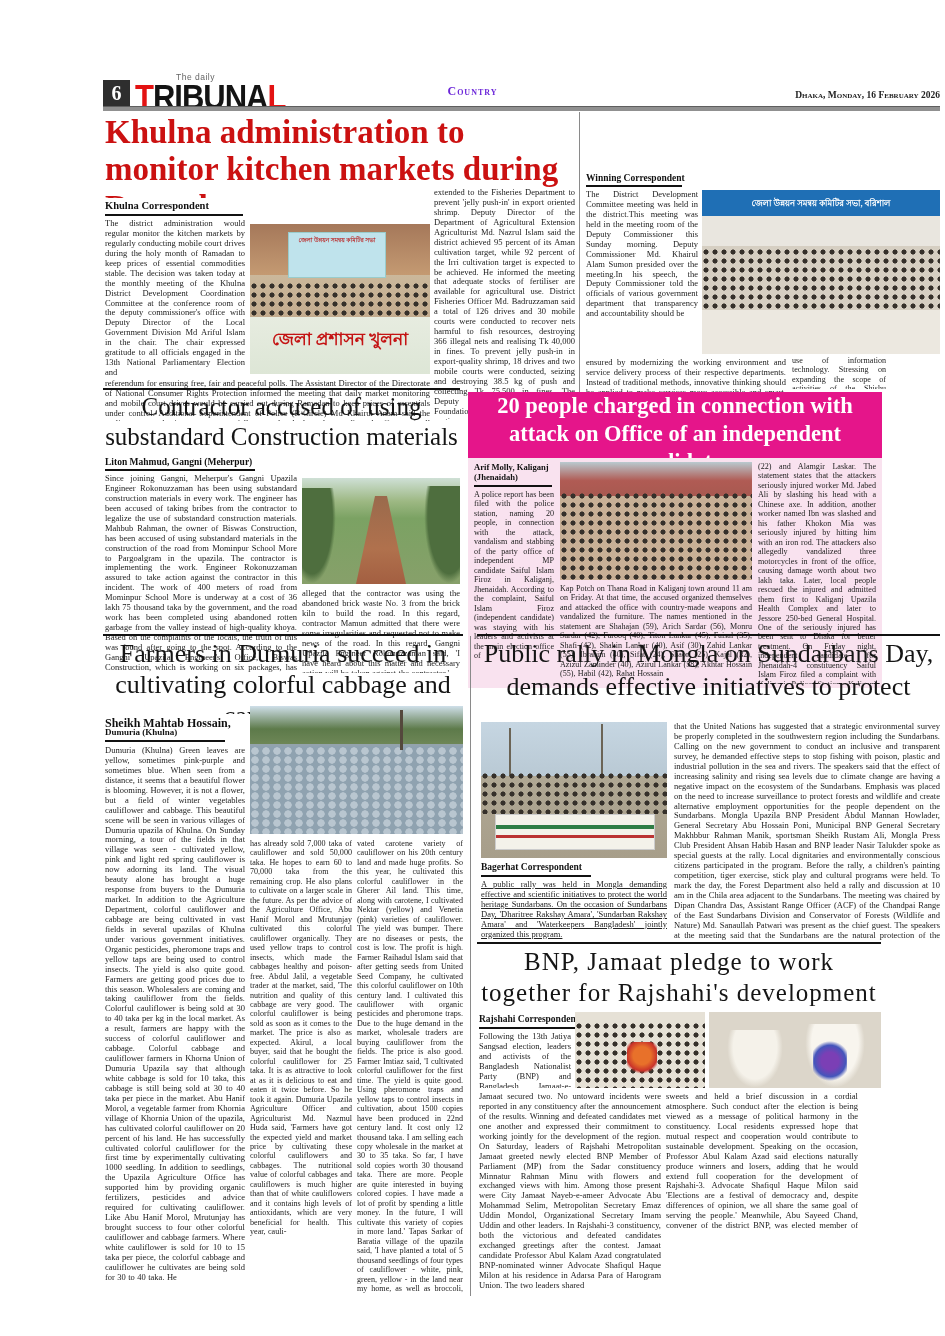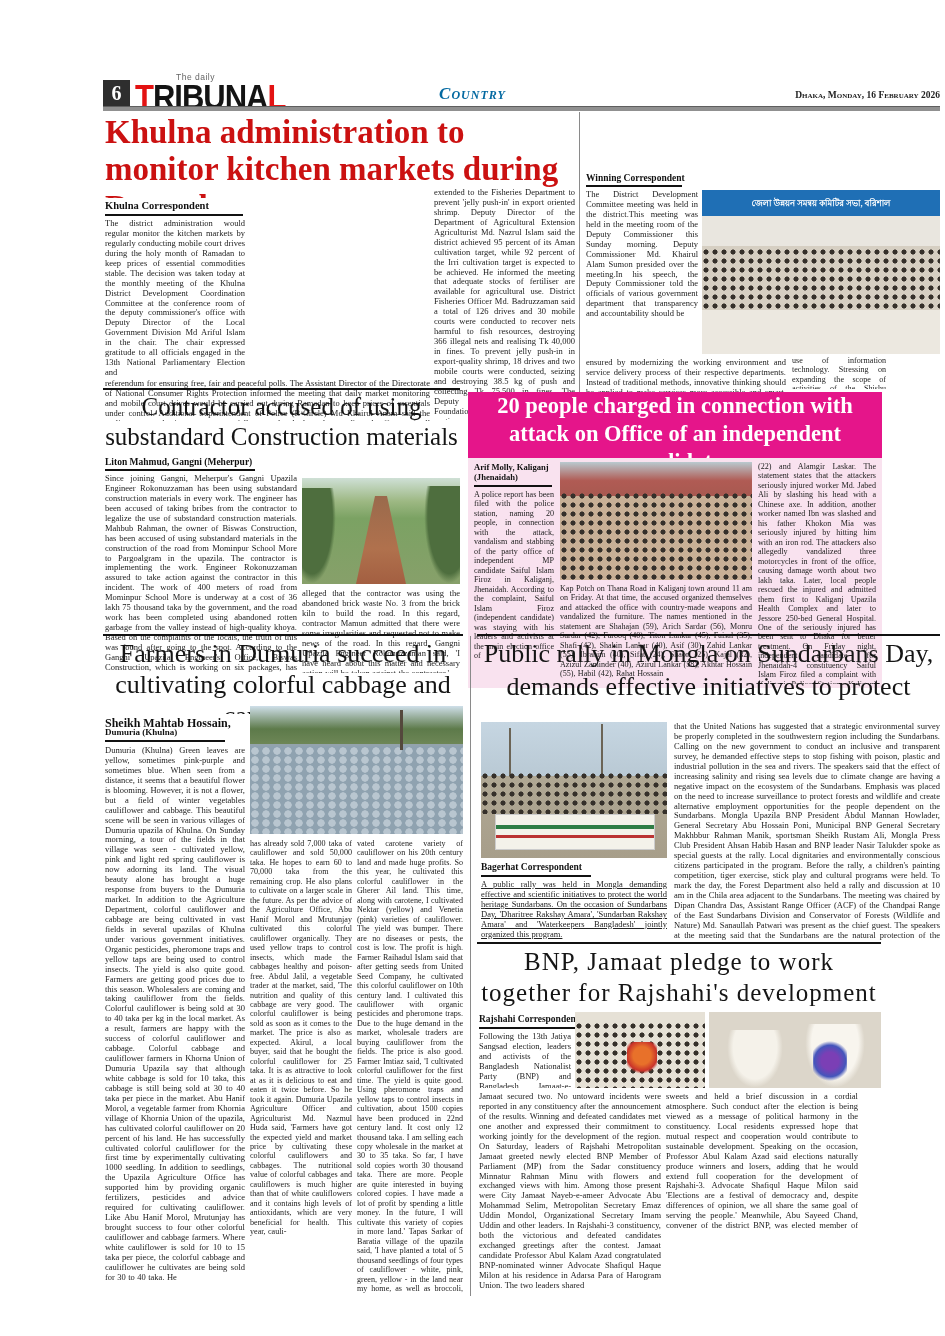--- a/index.html
+++ b/index.html
@@ -17,21 +17,21 @@
   .vdiv{position:absolute;width:1px;background:#8a8a8a;}
   .photo{position:absolute;overflow:hidden;background:#cfc6b8;}
   
   .pagebox{position:absolute;background:#2e2e2e;color:#fff;font-weight:bold;
            font-size:20px;text-align:center;line-height:27px;}
   .masthead{position:absolute;font-family:"Liberation Sans","DejaVu Sans",sans-serif;
             font-weight:900;font-size:31px;letter-spacing:-1px;line-height:1;transform:scaleY(1.12);transform-origin:top left;}
   .masthead .red{color:#e31212;}
   .masthead .blk{color:#141414;}
   .mh-small{position:absolute;font-family:"Liberation Sans",sans-serif;font-size:8.5px;color:#666;letter-spacing:0.5px;}
-  .section{position:absolute;font-weight:bold;font-size:17px;font-variant:small-caps;letter-spacing:1px;color:#0369a1;text-align:center;font-style:italic;}
+  .section{position:absolute;font-weight:bold;font-size:12px;font-variant:small-caps;letter-spacing:1px;color:#6d28d9;text-align:center;}
   .dateline{position:absolute;font-weight:bold;font-size:9.5px;font-variant:small-caps;color:#222;text-align:right;}
   
   .pinkbox{position:absolute;background:#f9e2ef;}
   .magband{position:absolute;background:#e5158a;color:#fff;font-weight:bold;text-align:center;
            font-size:22.5px;line-height:1.25;overflow:hidden;}
   
   .ph-part{position:absolute;}
   .bn-caption{position:absolute;font-weight:bold;color:#c41313;text-align:center;overflow:hidden;white-space:nowrap;}
   .bar-band{position:absolute;left:0;top:0;right:0;height:26px;background:#1f6fb5;color:#fff;
             font-size:8.5px;font-weight:bold;text-align:center;line-height:26px;overflow:hidden;}
@@ -51,20 +51,28 @@
   <div class="masthead" style="left:135px;top:80px;"><span class="red">T</span><span class="blk">RIBUNA</span><span class="red">L</span></div>
   <div class="section" style="left:400px;top:84px;width:145px;">Country</div>
   <div class="dateline" style="left:690px;top:90px;width:250px;">Dhaka, Monday, 16 February 2026</div>
   <div class="grayrule" style="left:103px;top:106px;width:837px;height:4px;"></div>
 
   <div class="hl h-red" style="left:105px;top:114px;width:472px;height:84px;font-size:33px;line-height:1.13;">Khulna administration to monitor kitchen markets during Ramadan</div>
   <div class="byline" style="left:105px;top:200px;font-size:10.5px;">Khulna Correspondent</div>
   <div class="rule" style="left:105px;top:214px;width:138px;height:2px;"></div>
   <div class="tx" style="left:105px;top:219px;width:140px;height:158px;">The district administration would regular monitor the kitchen markets by regularly conducting mobile court drives during the holy month of Ramadan to keep prices of essential commodities stable. The decision was taken today at the monthly meeting of the Khulna District Development Coordination Committee at the conference room of the deputy commissioner's office with Deputy Director of the Local Government Division Md Ariful Islam in the chair. The chair expressed gratitude to all officials engaged in the 13th National Parliamentary Election and</div>
 
+  <div class="photo" style="left:250px;top:224px;width:180px;height:150px;
+       background:linear-gradient(180deg,#a5785a 0%,#c49a72 34%,#cbb89b 34%,#c3ac8f 62%,#e7ece0 62%,#dde6d6 100%);">
+    <div class="ph-part" style="left:38px;top:8px;width:96px;height:44px;background:#bfe3ec;border:1px solid #9cc;">
+      <div class="bn-caption" style="left:2px;top:2px;width:92px;font-size:6px;color:#b33;">জেলা উন্নয়ন সমন্বয় কমিটির সভা</div>
+    </div>
+    <div class="people-tex" style="left:0;top:58px;width:180px;height:36px;"></div>
+    <div class="bn-caption" style="left:0;top:102px;width:180px;font-size:17px;">জেলা প্রশাসন খুলনা</div>
+  </div>
 
   <div class="tx" style="left:434px;top:188px;width:141px;height:232px;">extended to the Fisheries Department to prevent 'jelly push-in' in export oriented shrimp. Deputy Director of the Department of Agricultural Extension Agriculturist Md. Nazrul Islam said the district achieved 95 percent of its Aman cultivation target, while 92 percent of the Irri cultivation target is expected to be achieved. He informed the meeting that adequate stocks of fertiliser are available for agricultural use. District Fisheries Officer Md. Badruzzaman said a total of 126 drives and 30 mobile courts were conducted to recover nets harmful to fish resources, destroying 366 illegal nets and realising Tk 40,000 in fines. To prevent jelly push-in in export-quality shrimp, 18 drives and two mobile courts were conducted, seizing and destroying 38.5 kg of push and collecting Tk 75,500 in fines. The Deputy Director of the Islamic Foundation Bangladesh requested that a portion of Zakat during Ramadan be contributed to the Foundation's Zakat Board, which is exempt from income tax. Additional Deputy Commissioner (General) Bitan Kumar Mondal, Civil Surgeon Dr. Mosiur Mukhlisa Khanam and officials from various government departments, among others, attended the meeting.</div>
   <div class="tx" style="left:105px;top:379px;width:325px;height:42px;">referendum for ensuring free, fair and peaceful polls. The Assistant Director of the Directorate of National Consumer Rights Protection informed the meeting that daily market monitoring and mobile court drives would be carried out during Ramadan to keep prices of essentials under control. Additional Superintendent of Police (B-Circle) Md Khairul Anam said the parliamentary election was successfully completed through coordinated efforts of all stakeholders, not only law enforcement agencies. He added that support would be</div>
   <div class="vdiv" style="left:579px;top:112px;height:306px;"></div>
 
   <div class="byline" style="left:586px;top:173px;font-size:9.5px;">Winning Correspondent</div>
   <div class="rule" style="left:586px;top:185px;width:96px;height:1.5px;"></div>
   <div class="tx" style="left:586px;top:190px;width:112px;height:166px;">The District Development Committee meeting was held in the district.This meeting was held in the meeting room of the Deputy Commissioner this Sunday morning. Deputy Commissioner Md. Khairul Alam Sumon presided over the meeting.In his speech, the Deputy Commissioner told the officials of various government department that transparency and accountability should be</div>
 
   <div class="photo" style="left:702px;top:190px;width:238px;height:164px;background:#d6cfc2;">

